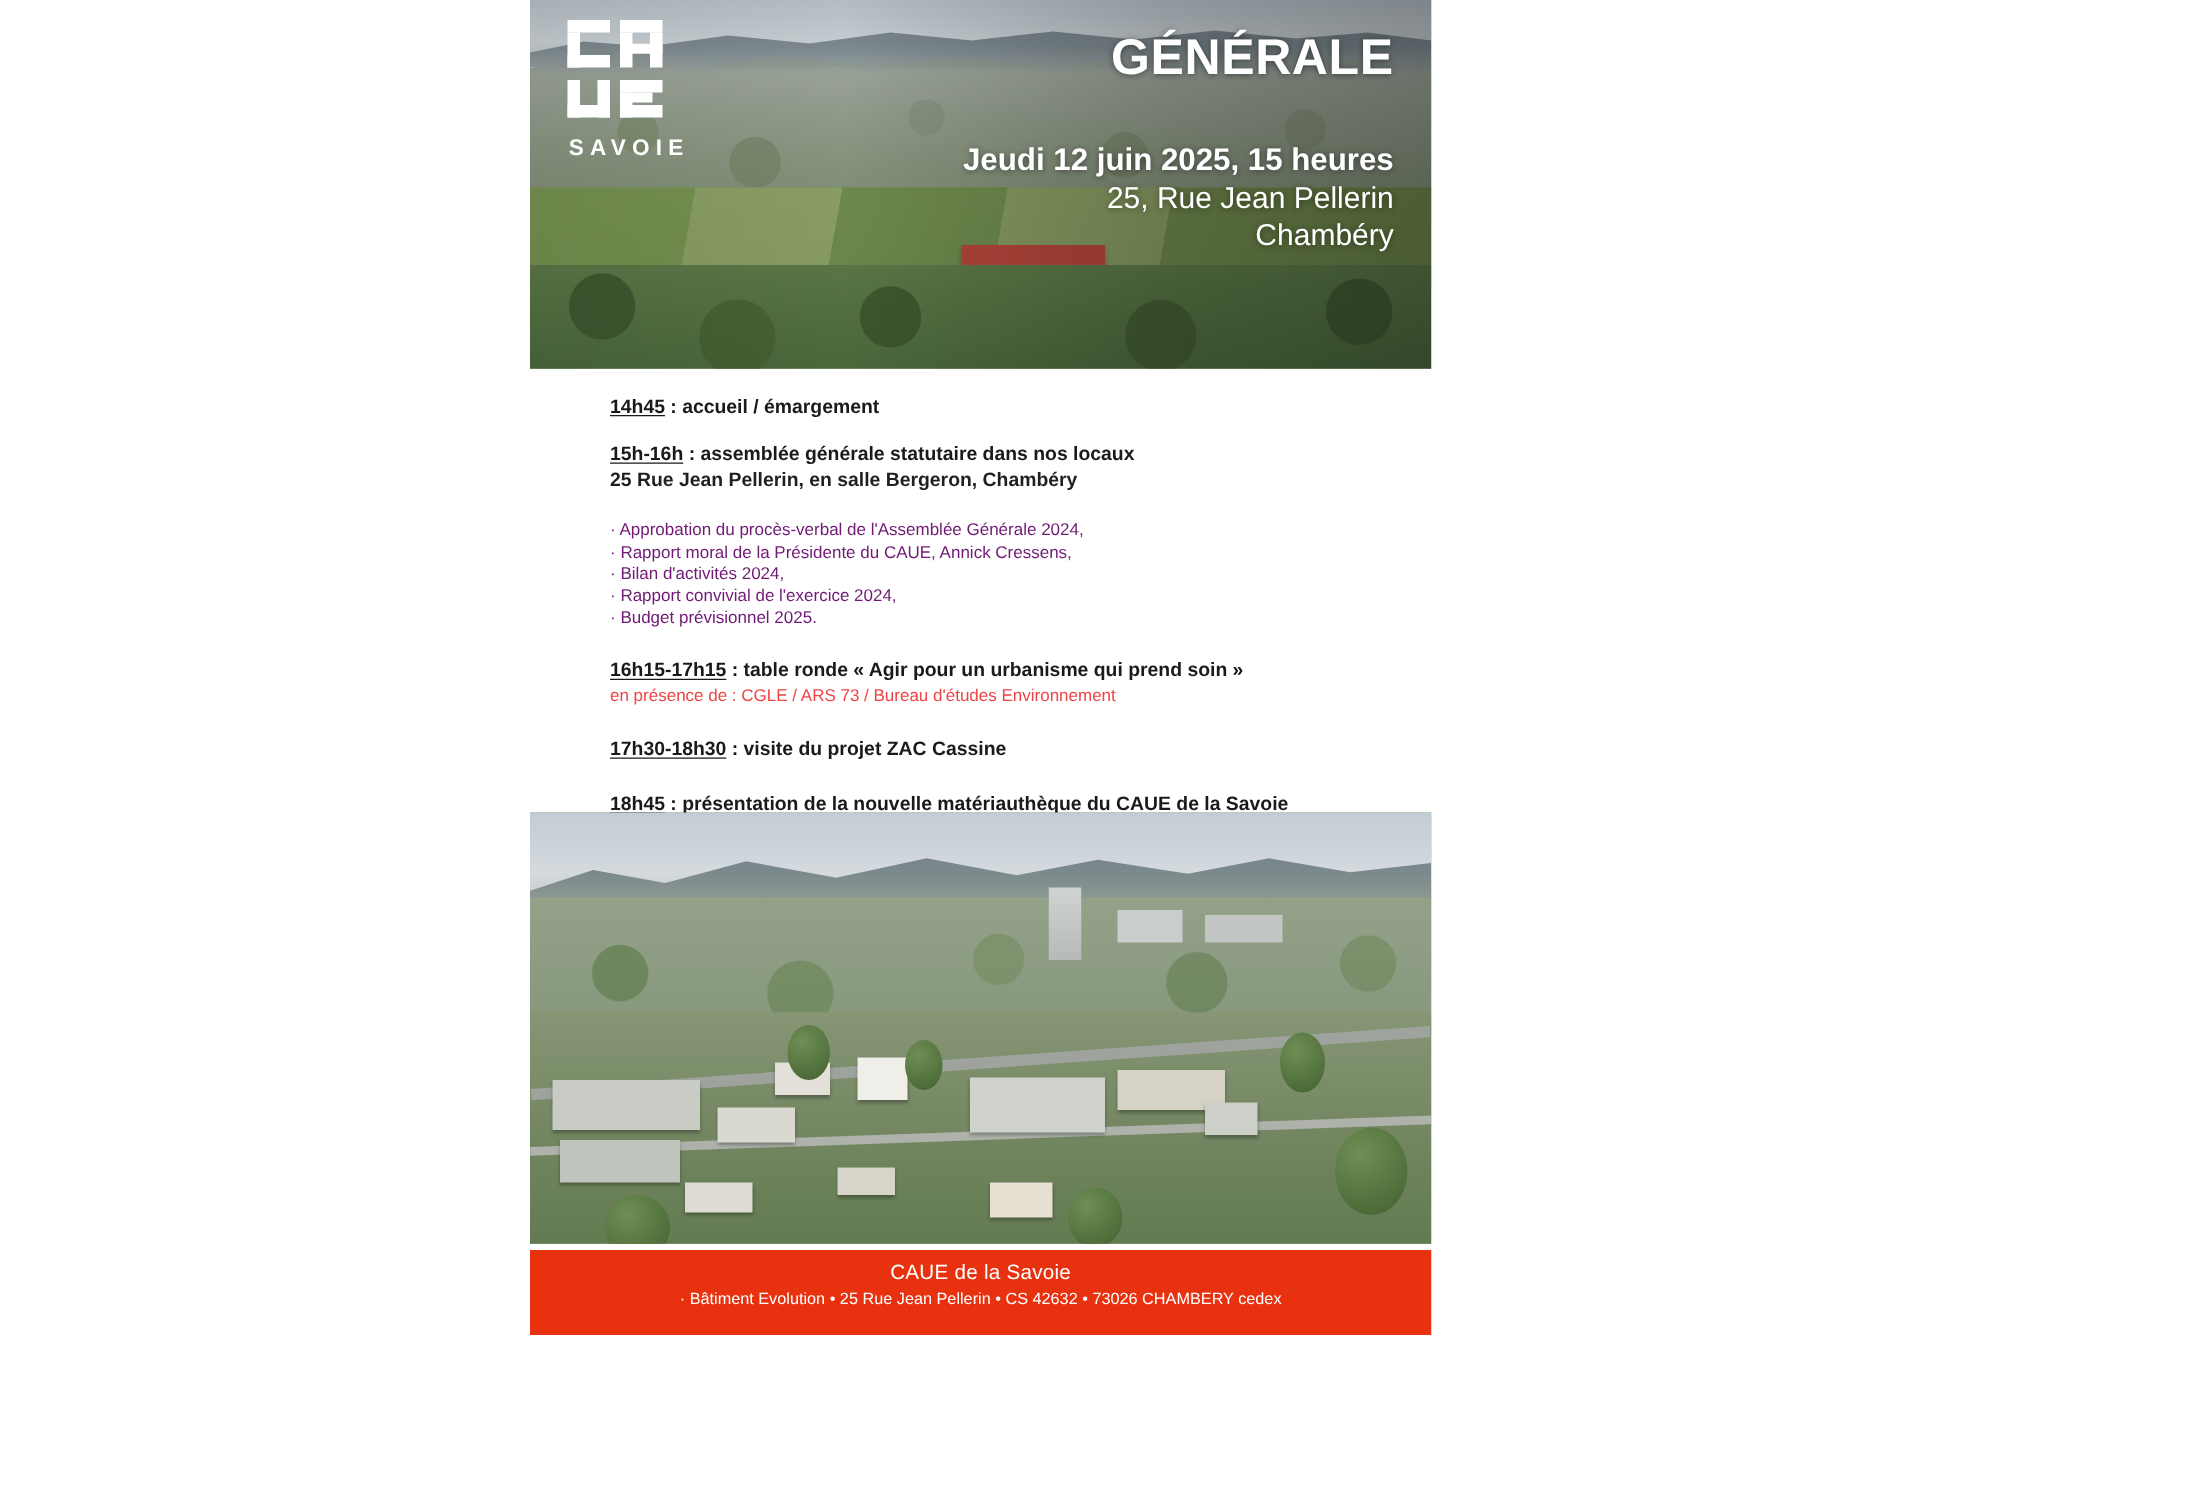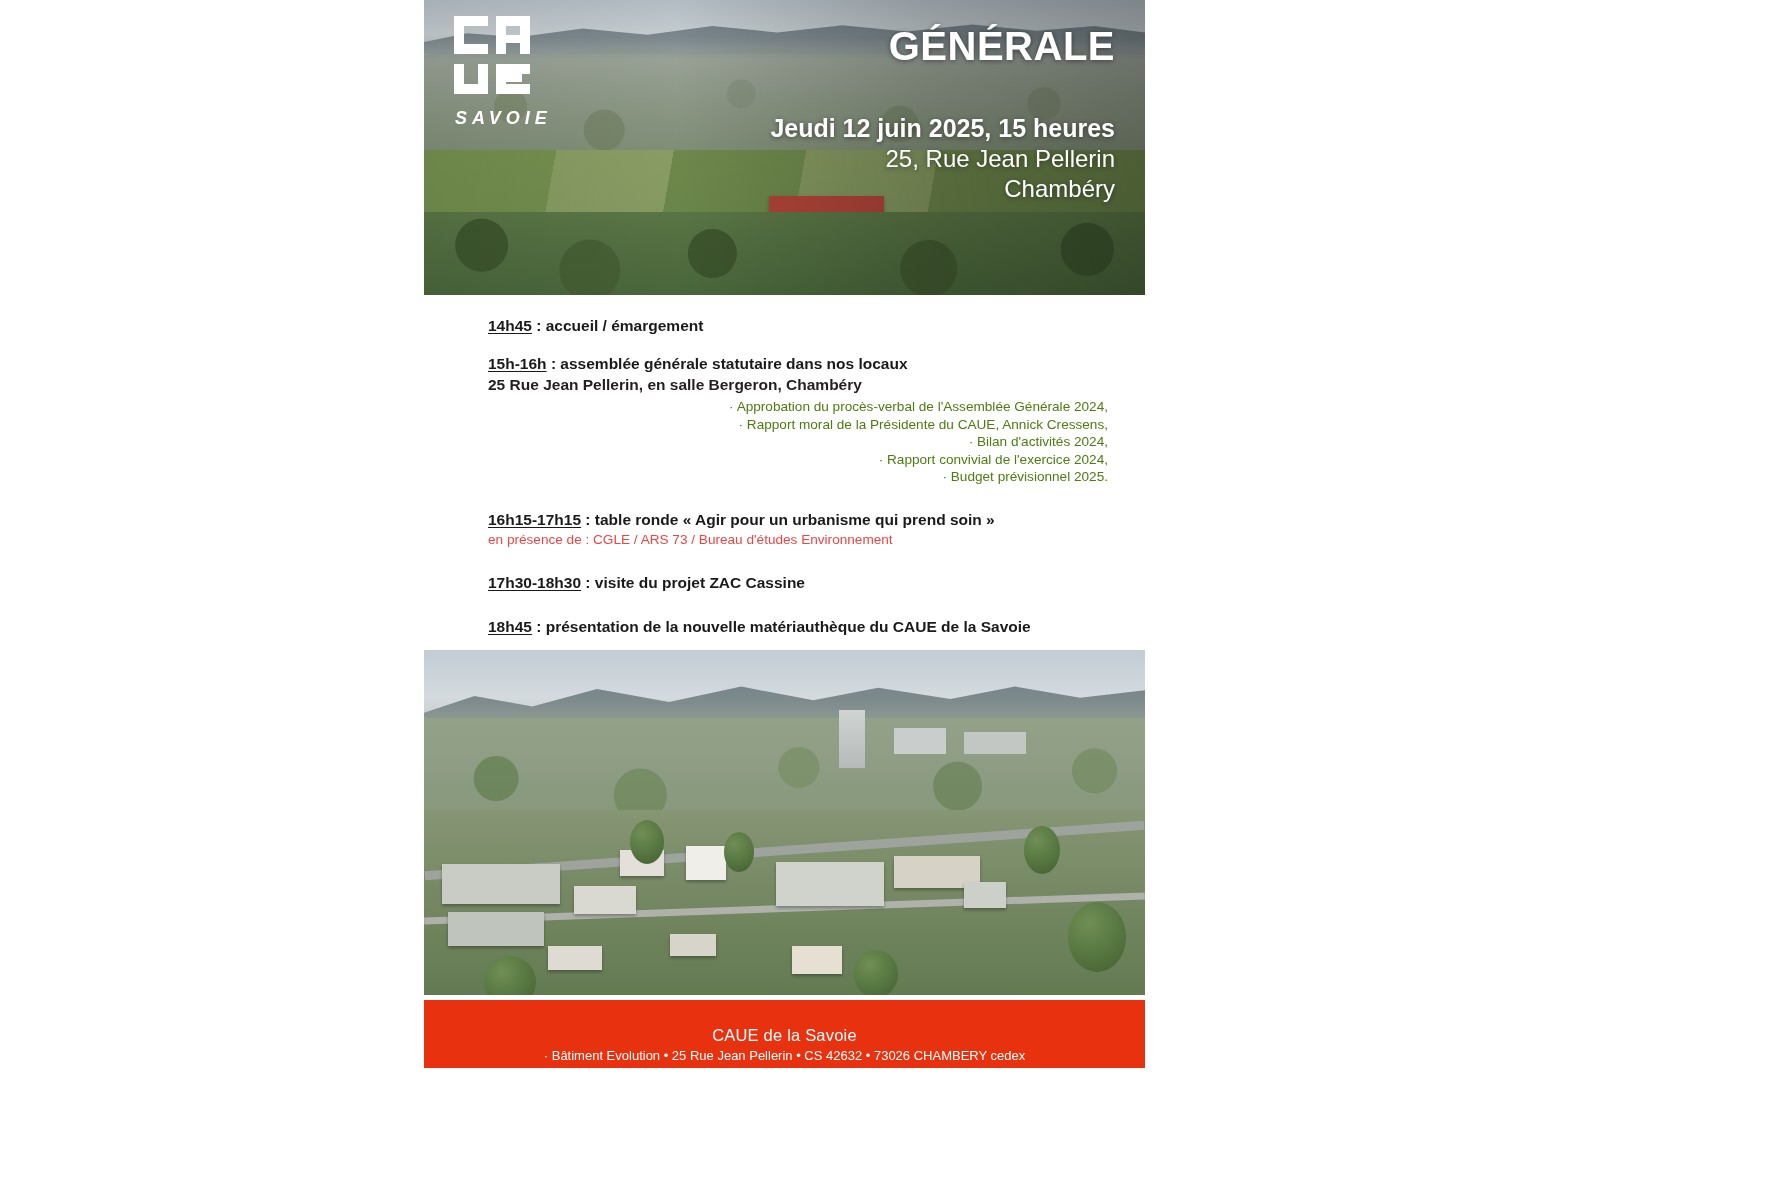--- a/index.html
+++ b/index.html
@@ -105,21 +105,20 @@
     background: linear-gradient(90deg, rgba(0,0,0,0.10) 0%, rgba(0,0,0,0.04) 35%, rgba(0,0,0,0.22) 70%, rgba(0,0,0,0.32) 100%);
   }
 
   
   .logo {
     position: absolute;
     left: 30px;
     top: 16px;
     width: 110px;
     height: 112px;
-    font-style: italic;
   }
   .logo-grid {
     position: relative;
     width: 110px;
     height: 88px;
   }
   .lg {
     position: absolute;
     background: #ffffff;
   }
@@ -179,26 +178,25 @@
     text-decoration: underline;
     text-underline-offset: 2px;
   }
   .line-main .rest { font-weight: 700; }
   .line-sub {
     font-size: 15.5px;
     font-weight: 700;
     line-height: 21px;
   }
   .bullets {
-    margin-top: 3px;
+    margin-top: 20px;
     font-size: 13.6px;
     line-height: 17.6px;
     font-weight: 400;
-    color: #4d7c0f;
-    text-align: right;
+    color: #701a75;
   }
   .note {
     font-size: 13.6px;
     line-height: 18px;
     font-weight: 400;
     color: #ef4444;
     margin-top: 1px;
   }
   .gap-lg { height: 6px; }
 
@@ -267,21 +265,21 @@
   
   .footer {
     position: absolute;
     left: 0;
     top: 1000px;
     width: 721px;
     height: 68px;
     background: #e8320f;
     color: #ffffff;
     text-align: center;
-    padding-top: 24px;
+    padding-top: 7px;
     box-sizing: border-box;
   }
   .f-title {
     font-size: 16.5px;
     font-weight: 400;
     line-height: 22px;
     letter-spacing: 0.2px;
   }
   .f-line {
     font-size: 13px;

